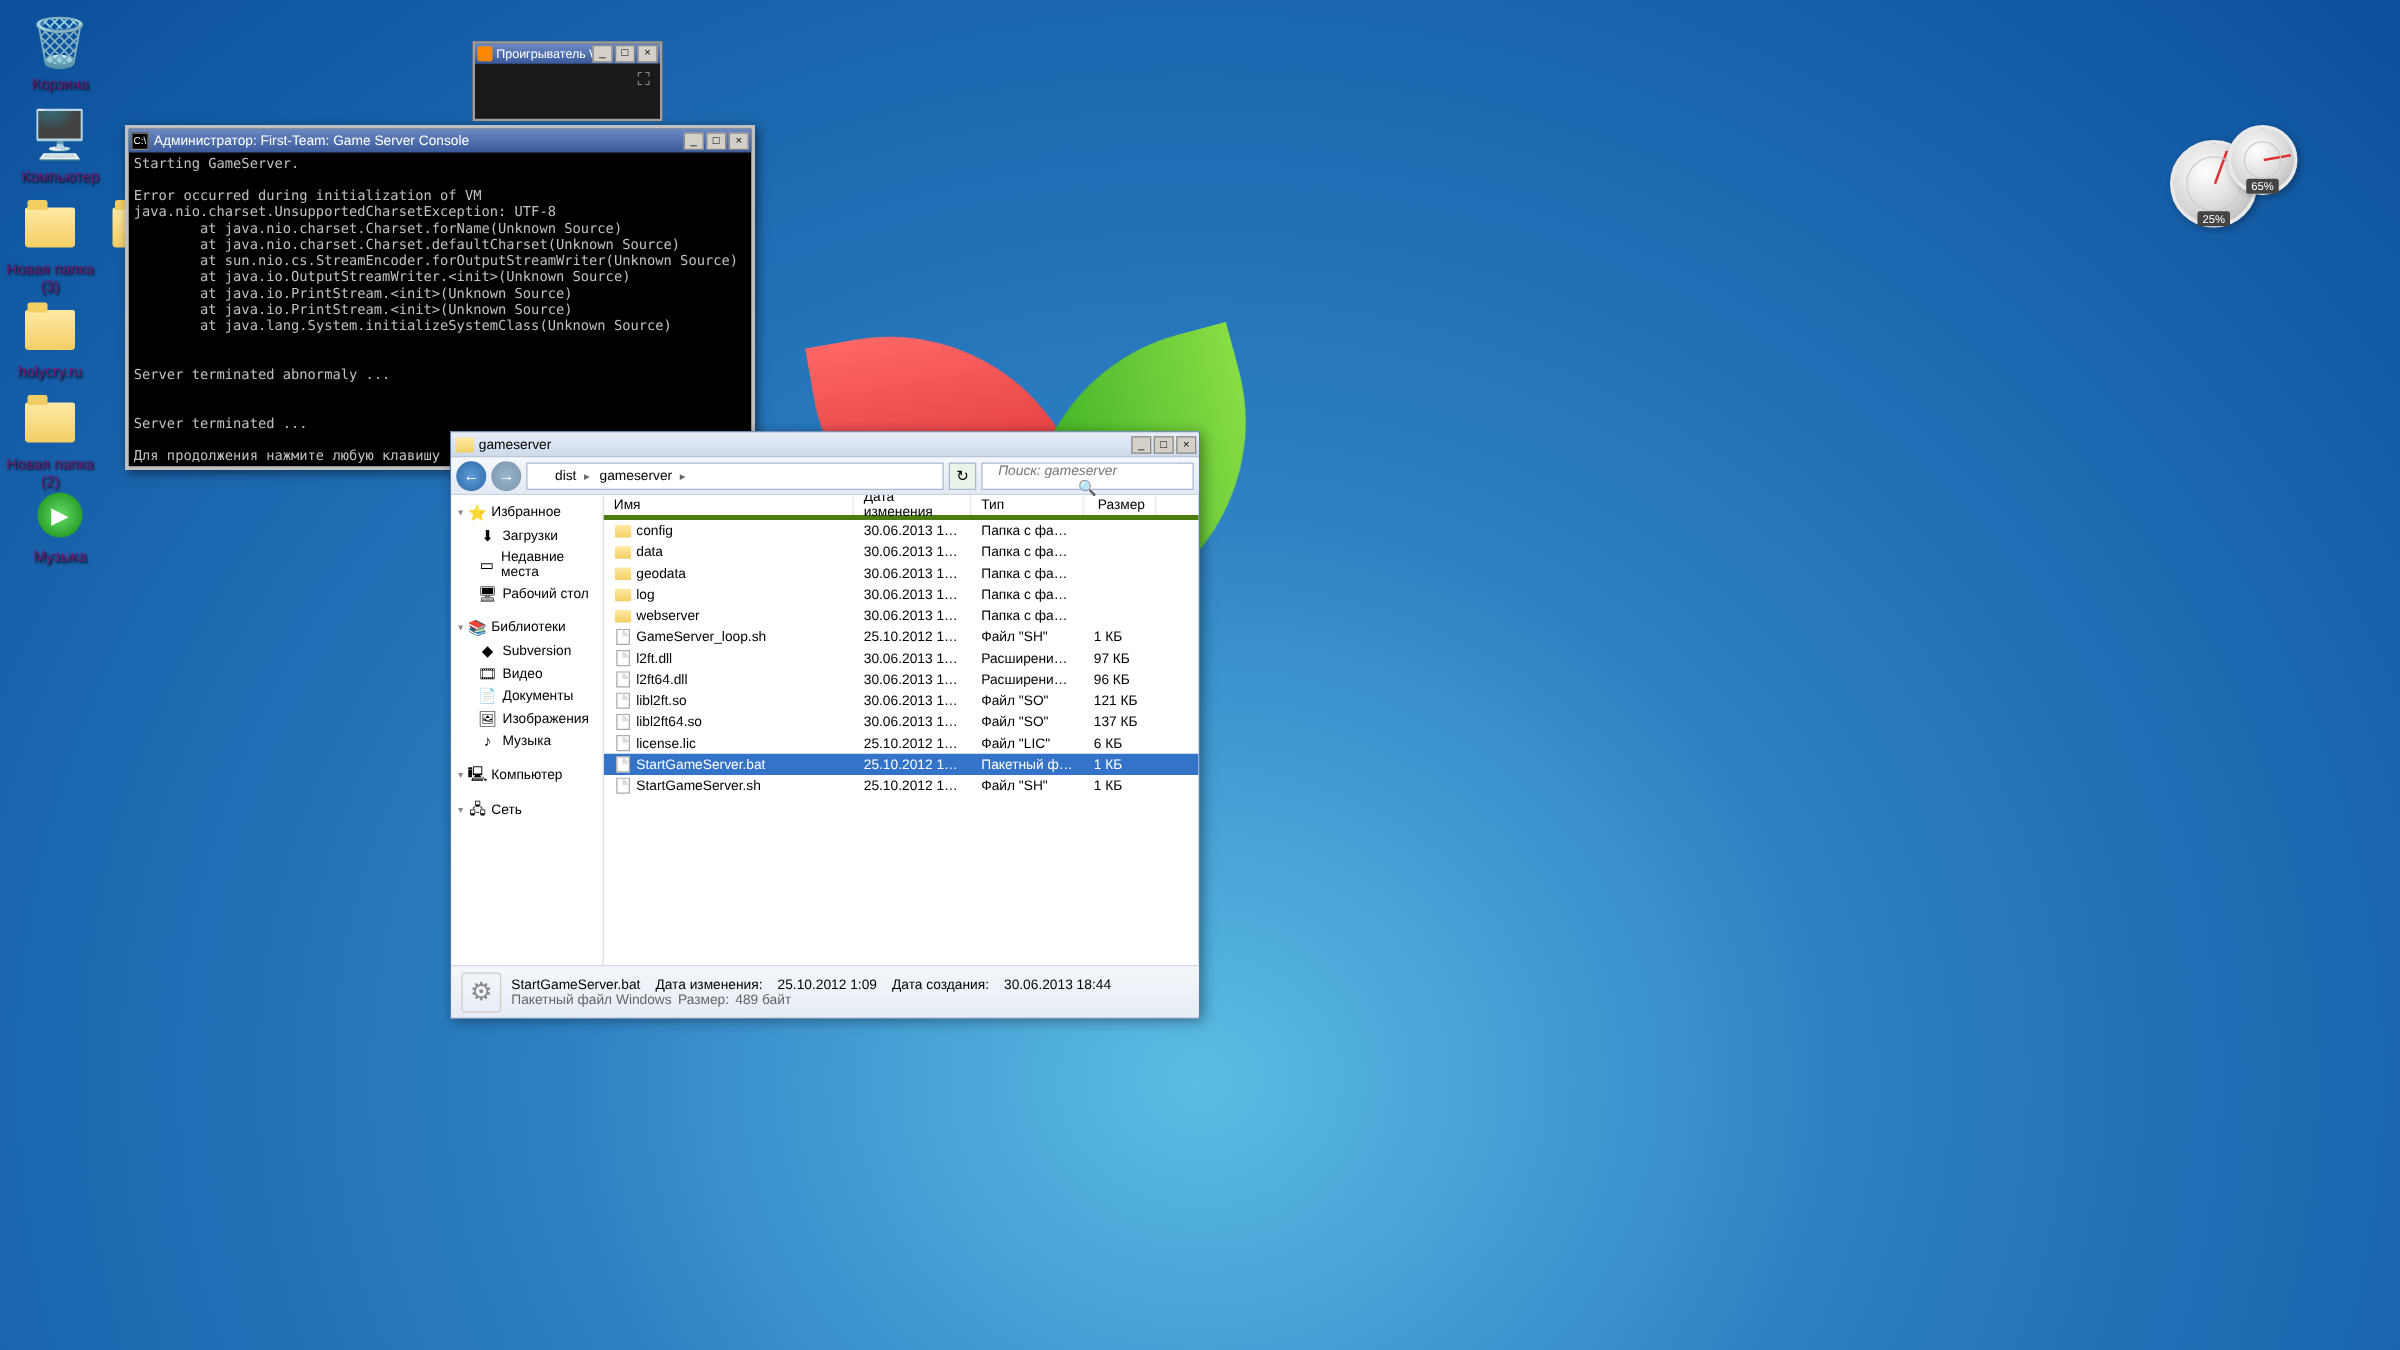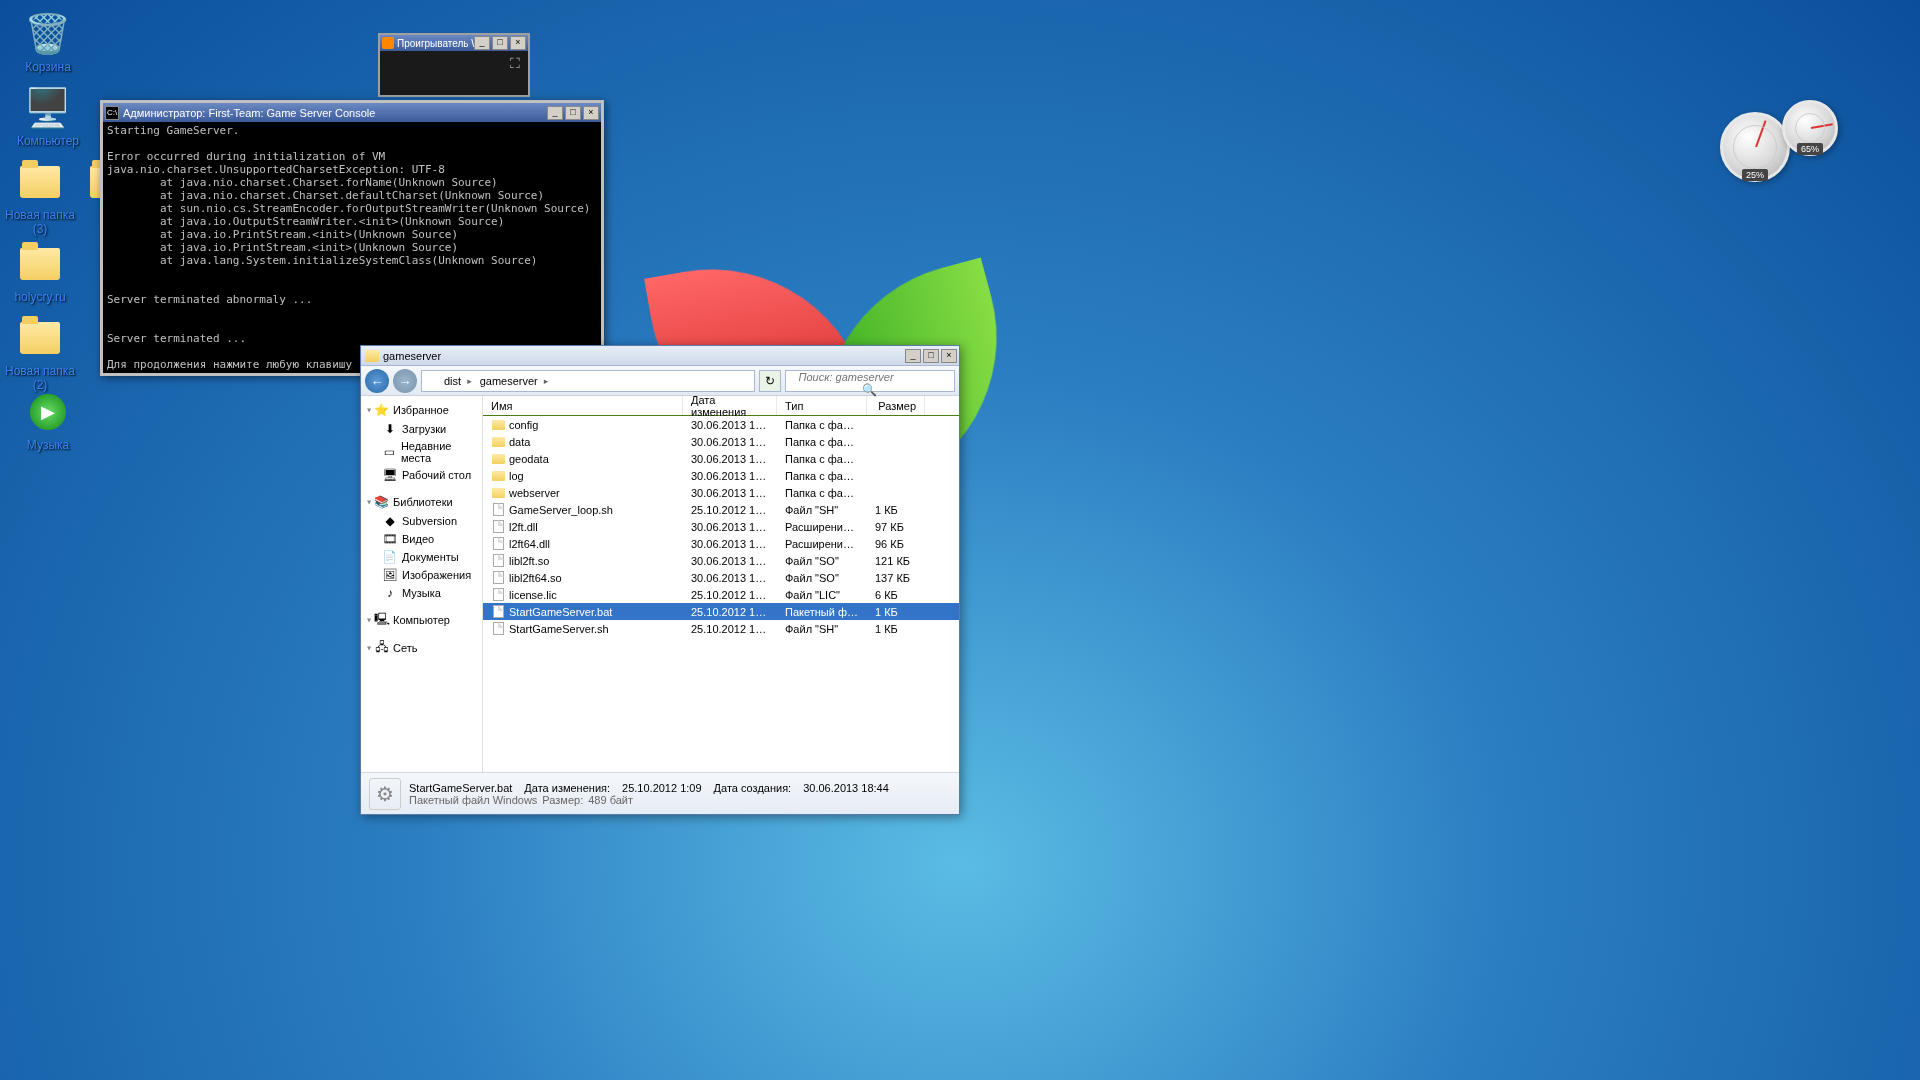--- a/index.html
+++ b/index.html
@@ -2,21 +2,21 @@
 <html><head>
 <meta charset="utf-8">
 <style>
 * { margin: 0; padding: 0; box-sizing: border-box; font-family: "Segoe UI", Tahoma, sans-serif; }
 body { width: 1920px; height: 1080px; overflow: hidden; position: relative; background: radial-gradient(ellipse at 50% 80%, #5bbce4 0%, #2b7ec2 40%, #0b4f9b 100%); }
 
 
 .desktop { position: absolute; top: 0; left: 0; width: 100%; height: 100%; }
 .desktop-icon { position: absolute; width: 76px; text-align: center; cursor: pointer; }
 .desktop-icon .ico { width: 48px; height: 48px; margin: 0 auto 2px; display: flex; align-items: center; justify-content: center; font-size: 40px; }
-.desktop-icon .lbl { color: #3b82f6; font-size: 12px; text-shadow: 1px 1px 2px #000; line-height: 14px; }
+.desktop-icon .lbl { color: #701a75; font-size: 12px; text-shadow: 1px 1px 2px #000; line-height: 14px; }
 
 
 .folder-ico { width: 40px; height: 32px; background: linear-gradient(#ffe9a5, #f3cf63); border-radius: 2px 2px 3px 3px; position: relative; }
 .folder-ico::before { content: ""; position: absolute; top: -6px; left: 2px; width: 16px; height: 8px; background: #f3cf63; border-radius: 2px 2px 0 0; }
 
 
 .win-orb { position: absolute; left: 600px; top: 200px; width: 480px; height: 480px; }
 .leaf { position: absolute; width: 200px; height: 200px; border-radius: 0 80% 0 80%; filter: blur(.5px); }
 
 
@@ -64,21 +64,21 @@
 
 .exp-body { flex: 1; display: flex; overflow: hidden; }
 .exp-side { width: 122px; background: #fff; border-right: 1px solid #e0e0e0; overflow-y: auto; font-size: 11px; padding: 4px 0; }
 .side-group { margin-bottom: 8px; }
 .side-head { display: flex; align-items: center; gap: 4px; padding: 3px 6px; }
 .side-head::before { content: "▸"; font-size: 8px; color: #888; transform: rotate(90deg); }
 .side-item { display: flex; align-items: center; gap: 5px; padding: 2px 4px 2px 22px; cursor: pointer; }
 .si-ico { width: 14px; height: 14px; display: flex; align-items: center; justify-content: center; font-size: 12px; }
 
 .exp-main { flex: 1; display: flex; flex-direction: column; }
-.col-headers { height: 20px; border-bottom: 1px solid #4d7c0f; display: flex; font-size: 11px; }
+.col-headers { height: 20px; border-bottom: 4px solid #4d7c0f; display: flex; font-size: 11px; }
 .col-h { padding: 2px 8px; border-right: 1px solid #e8e8e8; display: flex; align-items: center; cursor: pointer; }
 .col-name { width: 200px; }
 .col-date { width: 94px; }
 .col-type { width: 90px; }
 .col-size { width: 58px; text-align: right; justify-content: flex-end; }
 
 .file-list { flex: 1; overflow-y: auto; font-size: 11px; }
 .file-row { display: flex; height: 17px; align-items: center; cursor: pointer; }
 .file-row.selected { background: #3373c8; color: #fff; }
 .fc { padding: 0 8px; overflow: hidden; white-space: nowrap; text-overflow: ellipsis; }
@@ -148,21 +148,21 @@
     <div class="desktop-icon" style="left: 10px; top: 388px;">
       <div class="ico">
         <div style="width:36px;height:36px;border-radius:50%;background:radial-gradient(#6d6,#181);display:flex;align-items:center;justify-content:center;color:#fff;font-size:18px">▶</div>
       </div>
       <div class="lbl">Музыка</div>
     </div>
   </div>
 
 <div class="gadget">
   <div style="position:relative;width:130px;height:90px">
-    <div class="gauge" style="position:absolute;left:0;top:12px">
+    <div class="gauge" style="position:absolute;left:16px;top:12px">
       <div class="needle" style="transform:rotate(200deg)"></div>
       <div class="pct">25%</div>
     </div>
     <div class="gauge" style="position:absolute;left:62px;top:0;width:56px;height:56px">
       <div class="needle" style="height:22px;transform:rotate(260deg)"></div>
       <div class="pct">65%</div>
     </div>
   </div>
 </div>
 

